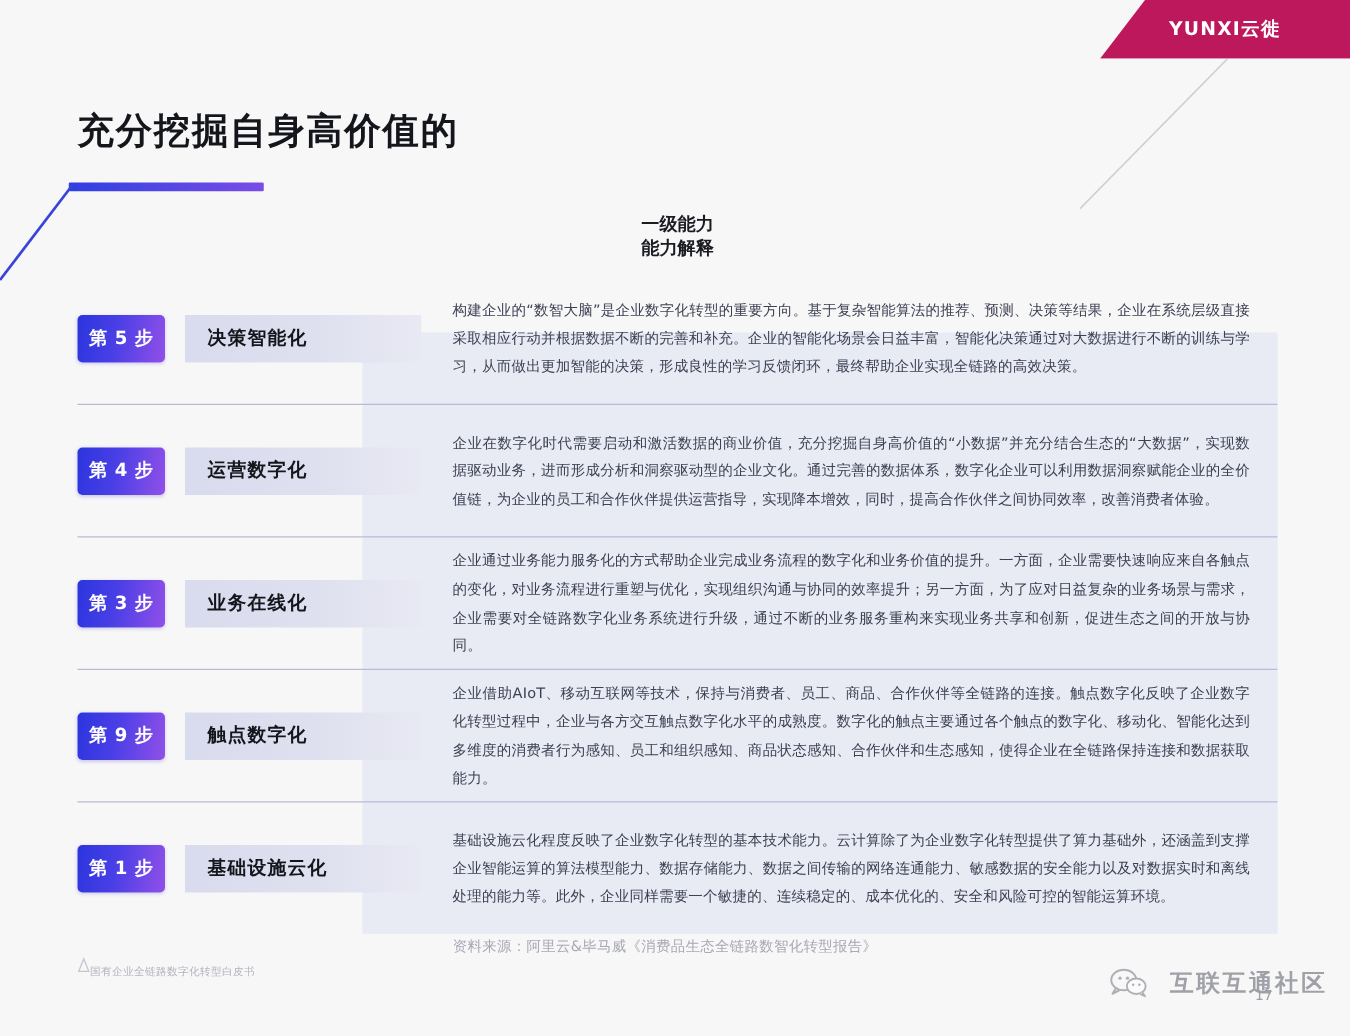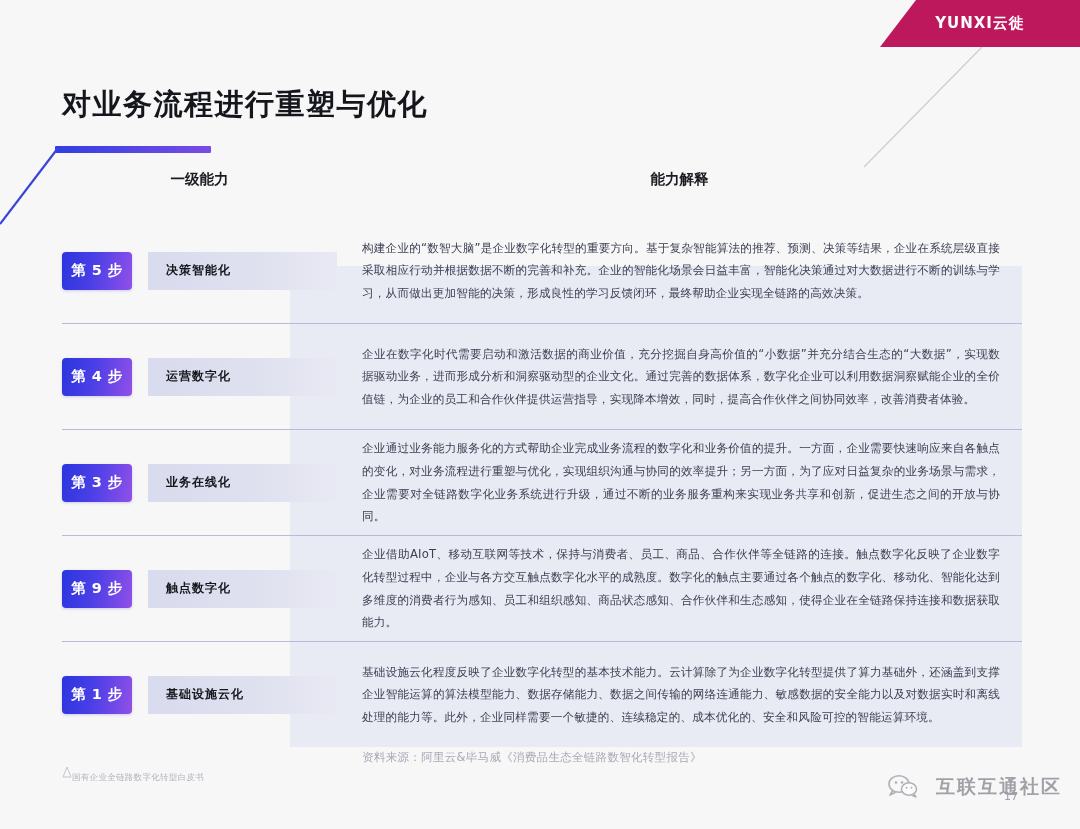--- a/index.html
+++ b/index.html
@@ -35,41 +35,41 @@
   }
   .accent-bar{
     position:absolute;left:55px;top:146px;width:156px;height:7px;
     background:linear-gradient(90deg,#2f3fe2 0%,#7a4ce6 100%);
     border-radius:1px;
   }
   .accent-diag{position:absolute;left:0;top:146px;width:60px;height:80px;}
 
   
   .table{position:absolute;left:62px;top:170px;width:960px;}
-  .thead{display:flex;height:48px;}
+  .thead{display:flex;height:48px;align-items:center;flex-direction:column;}
   .th-cap{width:275px;text-align:center;font-size:14.5px;font-weight:700;color:#1b1c22;}
   .th-desc{flex:1;text-align:center;font-size:14.5px;font-weight:700;color:#1b1c22;}
 
   .rows{position:relative;}
   .row{position:relative;display:flex;align-items:center;height:105px;}
   .row + .row{border-top:1px solid #b9bbd6;}
 
   .badge-cell{width:86px;display:flex;align-items:center;justify-content:flex-start;}
   .badge{
     width:70px;height:38px;border-radius:4px;
     background:linear-gradient(100deg,#2b35de 0%,#4b3fe6 45%,#9150e8 100%);
     color:#fff;display:flex;align-items:center;justify-content:center;
     font-size:14.5px;font-weight:600;letter-spacing:.5px;white-space:nowrap;
     box-shadow:0 1px 3px rgba(60,50,180,.22);
   }
   .cap-cell{
     width:189px;height:38px;display:flex;align-items:center;padding-left:18px;
     box-sizing:border-box;
     background:linear-gradient(90deg,#d9dbee 0%,#dfe0ef 55%,#e8e9f3 100%);
-    font-size:12px;font-weight:600;color:#15161c;letter-spacing:1px;white-space:nowrap;
+    font-size:15px;font-weight:600;color:#15161c;letter-spacing:1px;white-space:nowrap;
   }
   .desc-cell{
     flex:1;padding:0 22px 0 25px;box-sizing:border-box;
     font-size:11.6px;line-height:1.95;color:#3d4152;text-align:justify;
     letter-spacing:.2px;
   }
 
   
   .panel{
     position:absolute;left:228px;top:48px;right:0;bottom:0;
@@ -105,21 +105,21 @@
 
 <div class="slide">
 
   <div class="brand-banner">
     <span class="brand-text">YUNXI云徙</span>
   </div>
   <svg class="banner-tail" viewBox="0 0 120 122">
     <line x1="118" y1="0" x2="0" y2="120" stroke="#cfcfcf" stroke-width="1.4"></line>
   </svg>
 
-  <div class="title">对业务流程进行重塑与优化</div>
+  <div class="title">充分挖掘自身高价值的</div>
   <div class="accent-bar"></div>
   <svg class="accent-diag" viewBox="0 0 60 80">
     <line x1="58" y1="2" x2="0" y2="78" stroke="#3a45d8" stroke-width="2.2"></line>
   </svg>
 
   <div class="table">
 
     <div class="thead">
       <div class="th-cap">一级能力</div>
       <div class="th-desc">能力解释</div>

